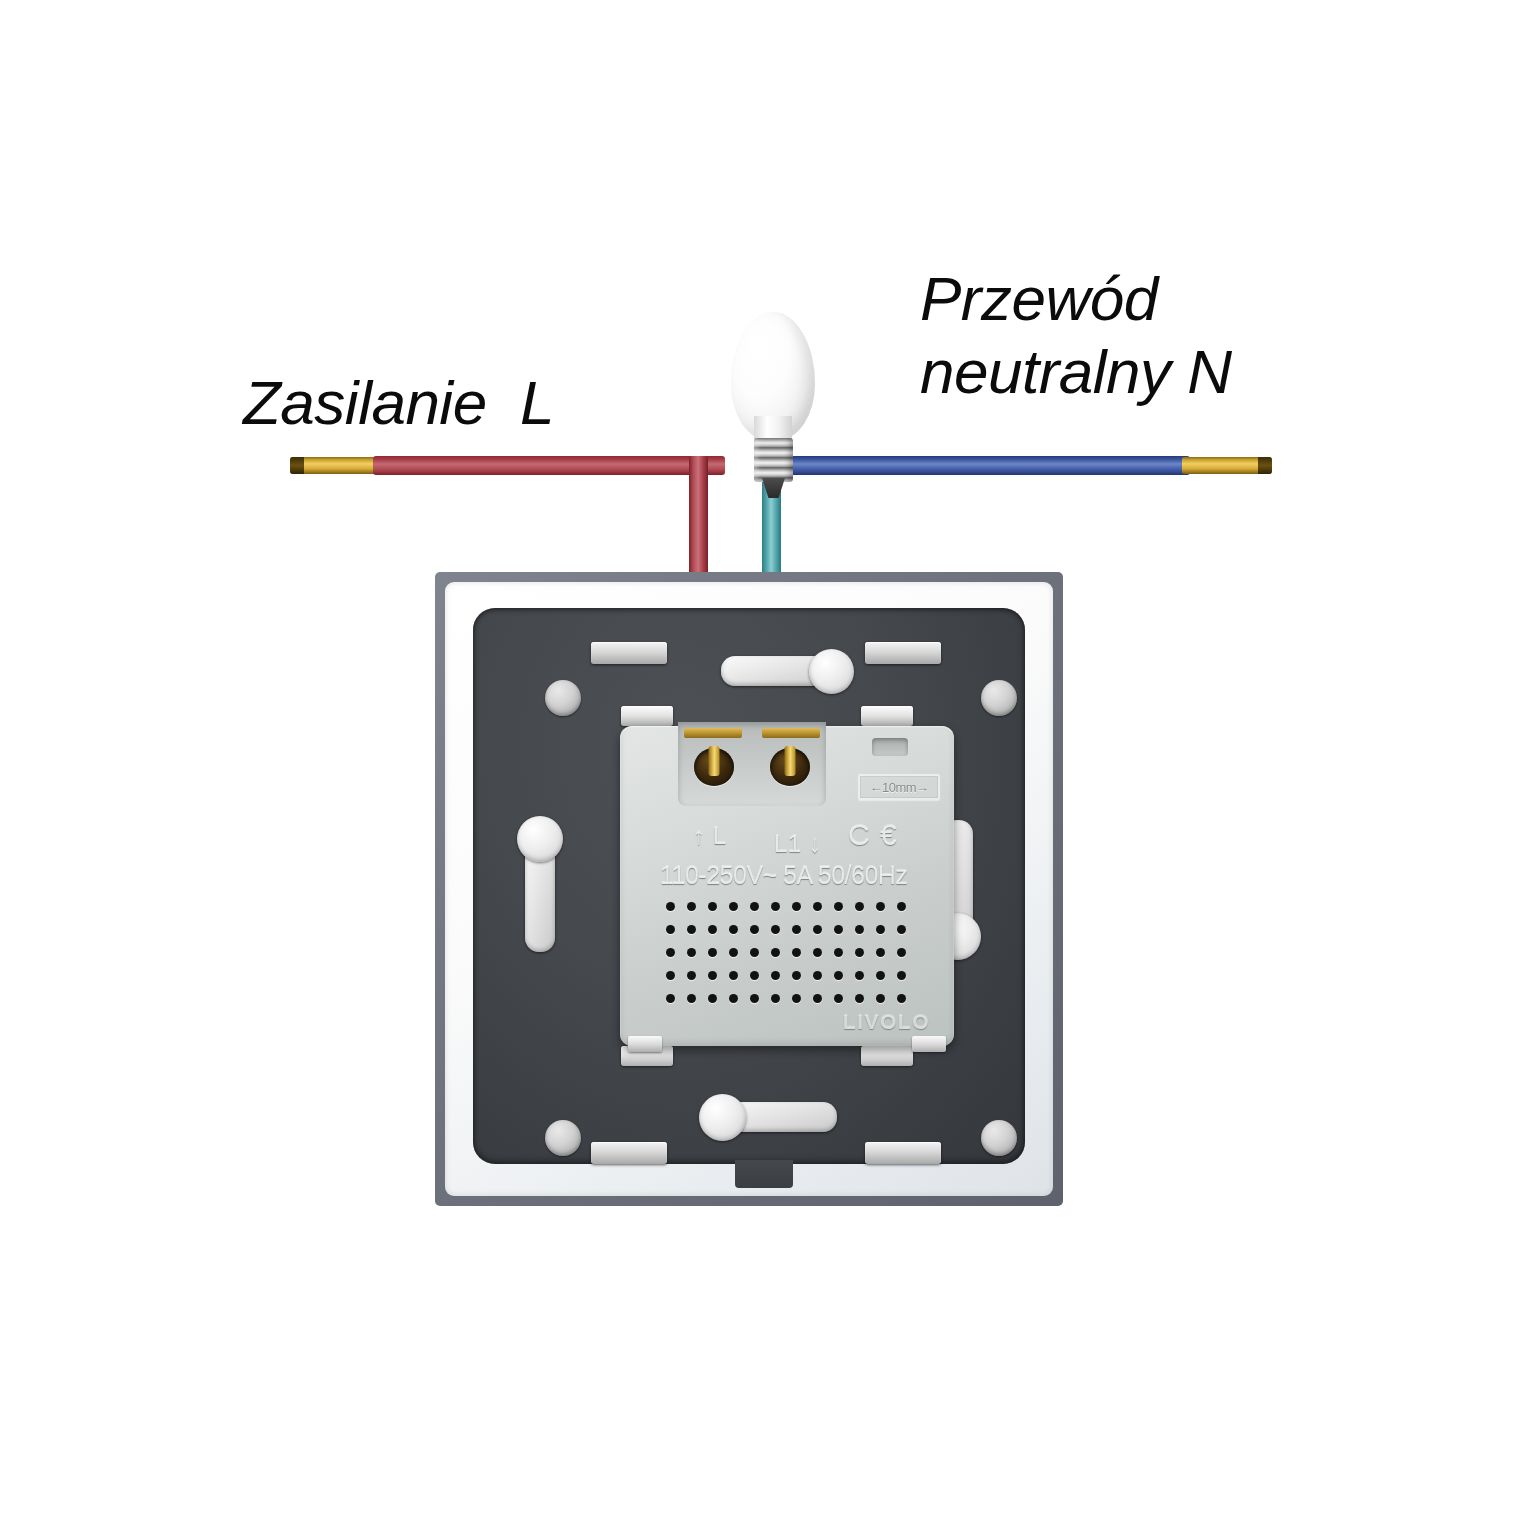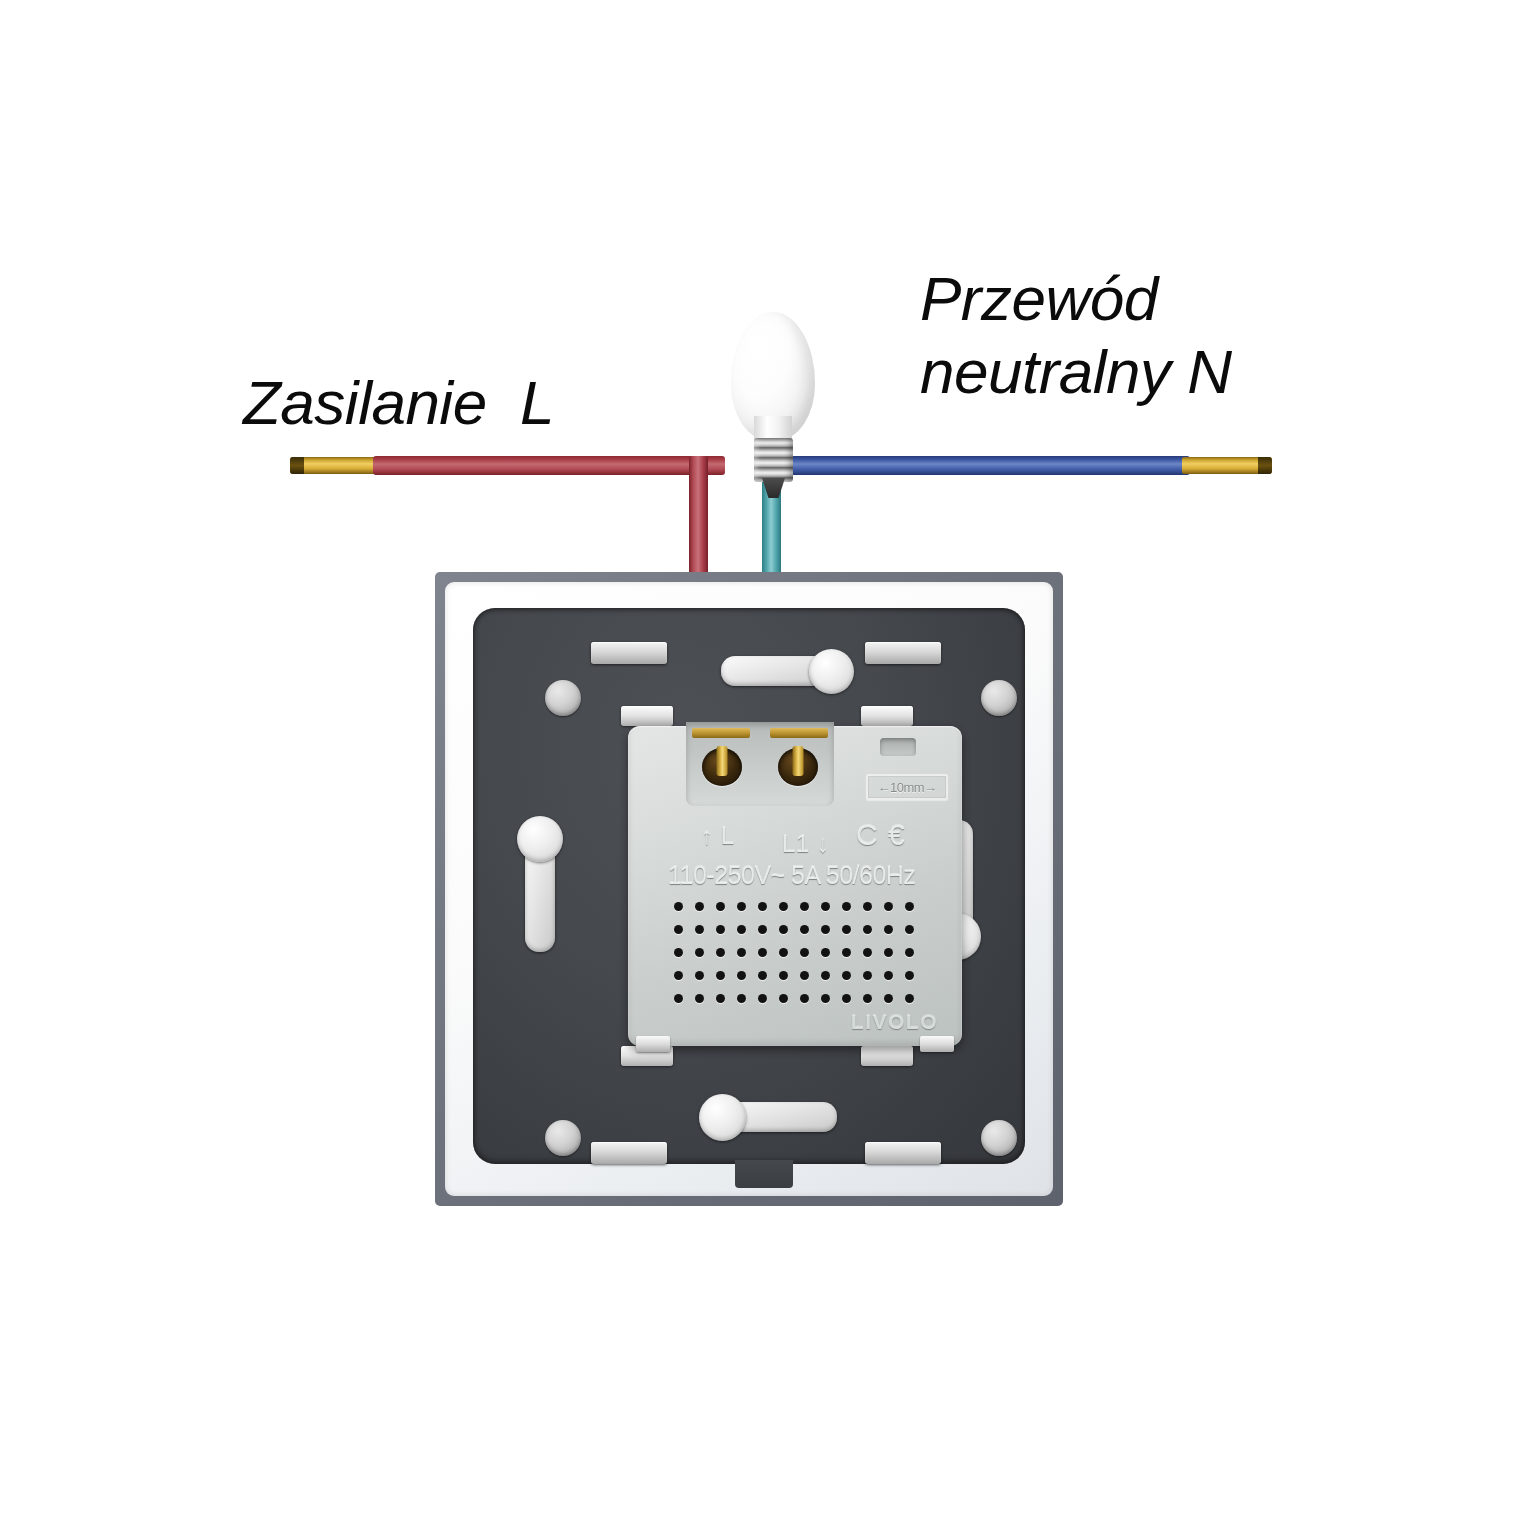--- a/index.html
+++ b/index.html
@@ -320,21 +320,21 @@
     box-shadow: 0 1px 3px rgba(0,0,0,0.55), inset 0 1px 1px rgba(255,255,255,0.9);
   }
   #clip-tl { left: 148px; top: 98px;  width: 52px; height: 20px; }
   #clip-tr { left: 388px; top: 98px;  width: 52px; height: 20px; }
   #clip-bl { left: 148px; top: 438px; width: 52px; height: 20px; }
   #clip-br { left: 388px; top: 438px; width: 52px; height: 20px; }
 
   
   #module {
     position: absolute;
-    left: 155px;
+    left: 147px;
     top: 118px;
     width: 334px;
     height: 320px;
     background:
       linear-gradient(160deg, #e3e6e5 0%, #d7dbd9 30%, #c9cecc 62%, #bcc2c0 100%);
     border-radius: 12px;
     box-shadow: 0 4px 10px rgba(0,0,0,0.45),
                 inset 0 1px 2px rgba(255,255,255,0.7),
                 inset 0 -3px 6px rgba(0,0,0,0.12);
   }

